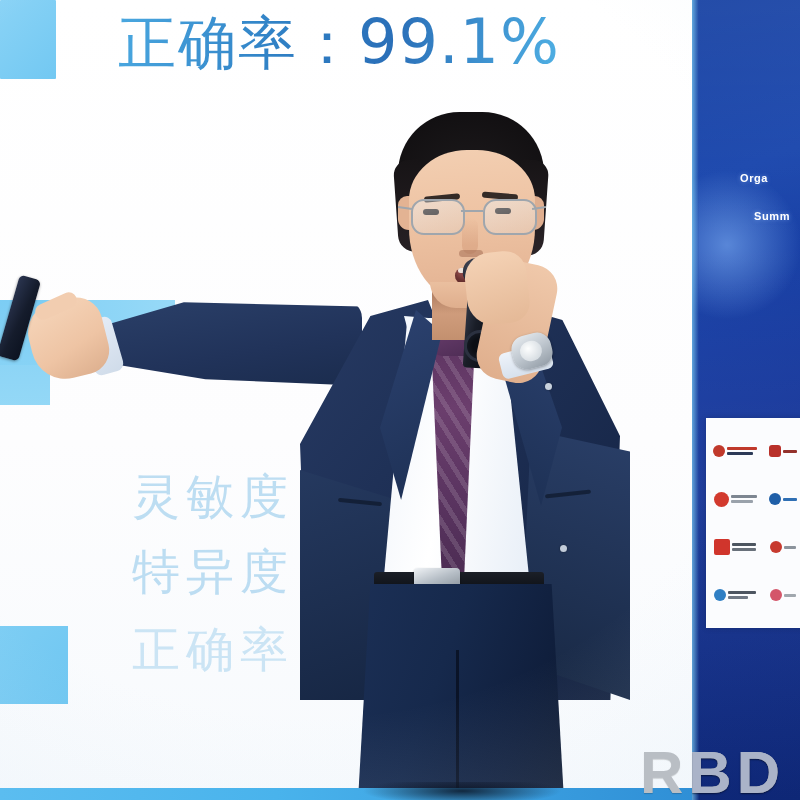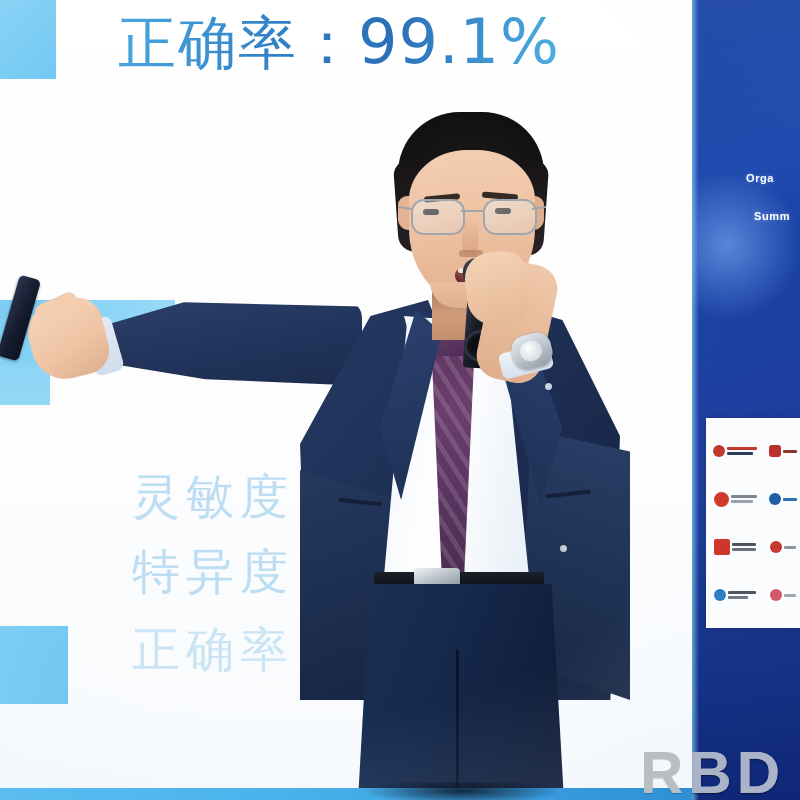--- a/index.html
+++ b/index.html
@@ -77,21 +77,21 @@
   }
   .banner-sheen{
     position:absolute;left:0;top:0;width:108px;height:800px;
     background:linear-gradient(180deg,rgba(255,255,255,.07) 0%,rgba(255,255,255,0) 30%,rgba(255,255,255,.05) 62%,rgba(0,0,0,.12) 100%);
   }
   .btxt{
     position:absolute;color:#ffffff;font-weight:bold;font-size:11px;
     letter-spacing:.6px;white-space:nowrap;filter:blur(.45px);
     text-shadow:0 0 4px rgba(160,200,255,.5);
   }
-  .btxt-1{left:54px;top:172px;}
+  .btxt-1{left:48px;top:172px;}
   .btxt-2{left:62px;top:210px;}
 
   
   .logopanel{
     position:absolute;left:14px;top:418px;width:104px;height:208px;
     background:#fbfcfe;border:1px solid rgba(255,255,255,.6);
     box-shadow:0 0 6px rgba(0,0,0,.18);
     filter:blur(.35px);
   }
   .logogrid{

